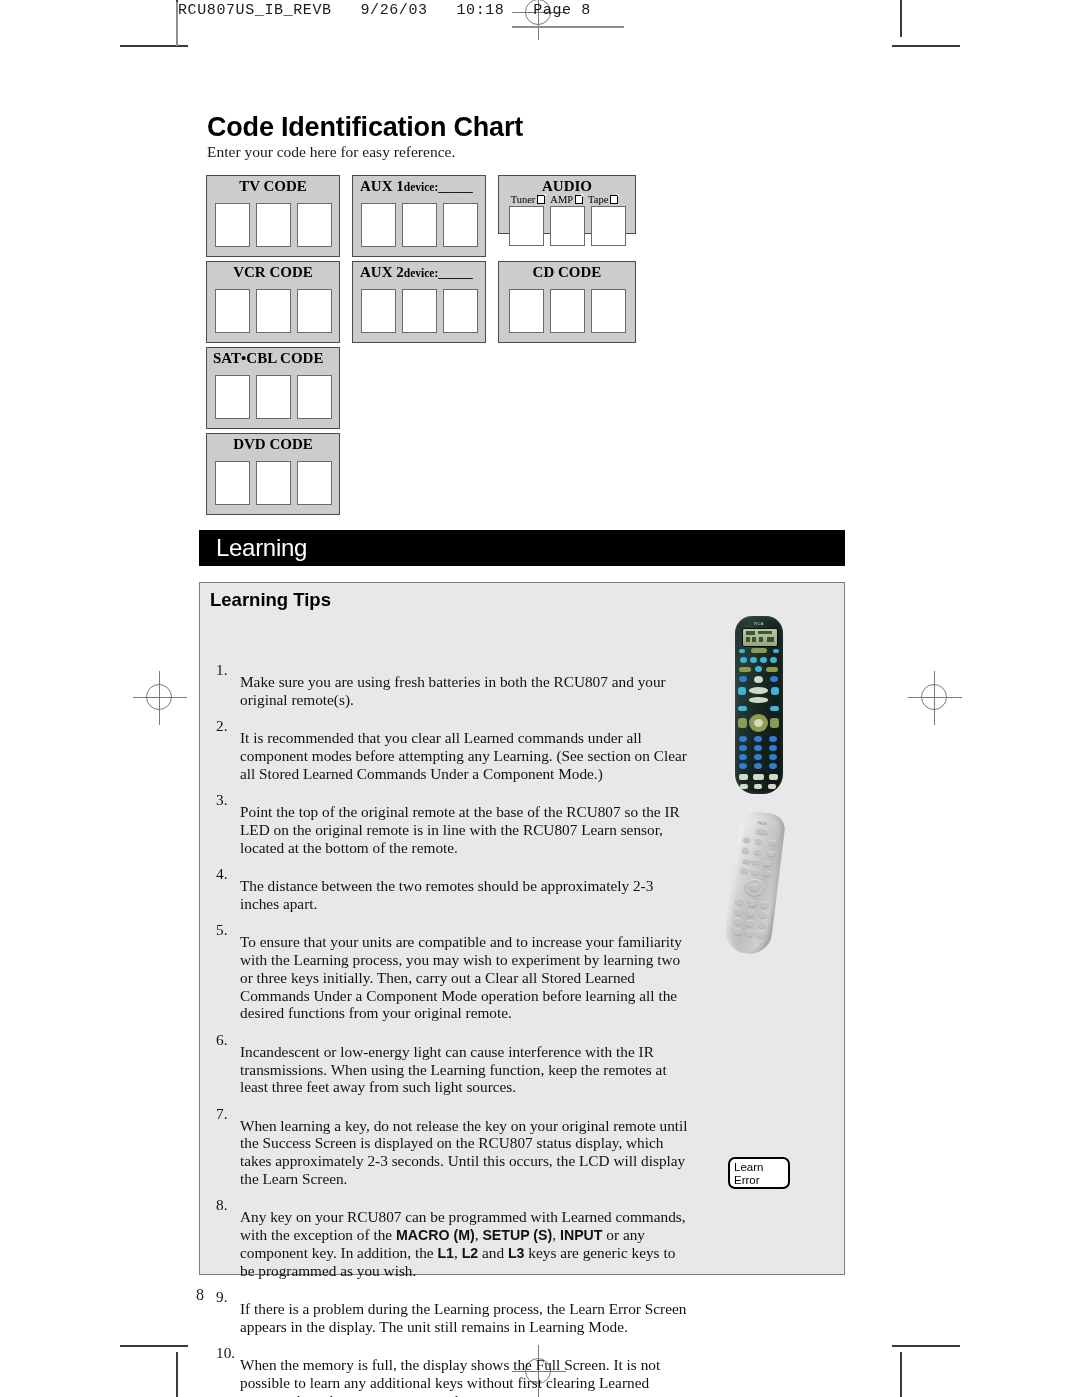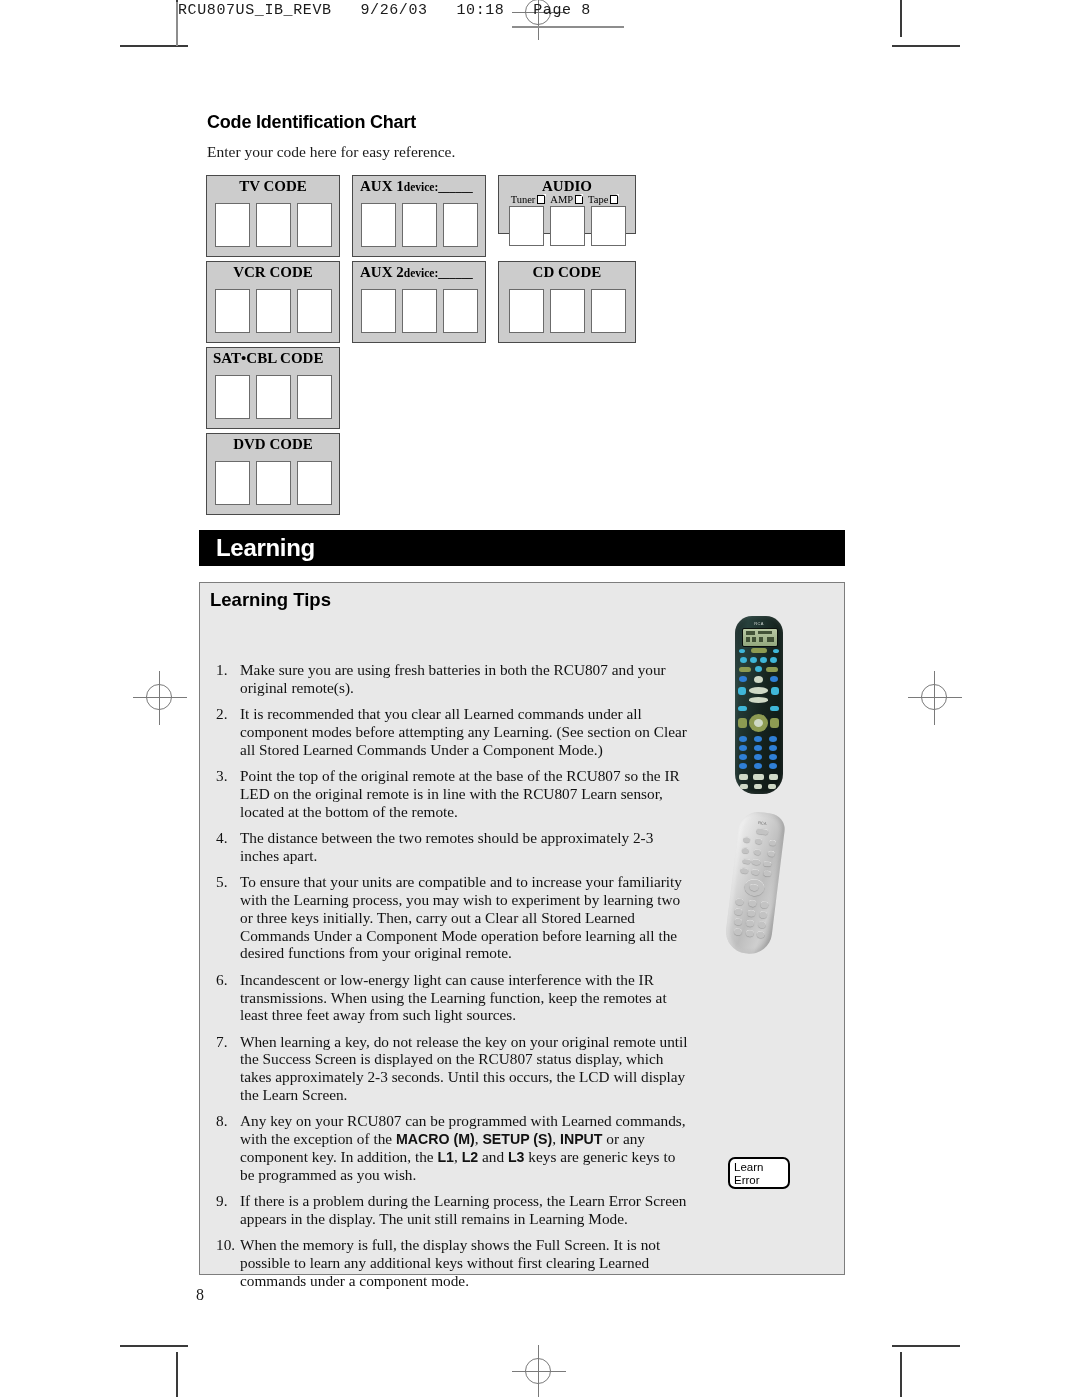--- a/index.html
+++ b/index.html
@@ -49,21 +49,21 @@
     position: absolute;
     background: #8d8d8d;
   }
 
   
   .page-title {
     position: absolute;
     left: 207px; top: 112px;
     font-family: "Liberation Sans", sans-serif;
     font-weight: bold;
-    font-size: 18px;
+    font-size: 27px;
     color: #000;
     letter-spacing: -0.2px;
   }
   .page-sub {
     position: absolute;
     left: 207px; top: 143px;
     font-size: 15.5px;
     color: #1a1a1a;
   }
 
@@ -129,21 +129,21 @@
     position: absolute;
     left: 199px; top: 530px;
     width: 646px; height: 36px;
     background: #000000;
   }
   .banner-text {
     position: absolute;
     left: 17px; top: 4px;
     color: #ffffff;
     font-family: "Liberation Sans", sans-serif;
-    font-weight: bold;
+    font-weight: normal;
     font-size: 24px;
     letter-spacing: -0.3px;
     text-align: center;
   }
 
   
   .panel {
     position: absolute;
     left: 199px; top: 582px;
     width: 646px; height: 693px;
@@ -179,21 +179,21 @@
     color: #111;
     margin-bottom: 8.5px;
   }
   .tip .num {
     width: 30px;
     flex: 0 0 30px;
     text-align: left;
     padding-left: 6px;
     box-sizing: border-box;
   }
-  .tip .txt { flex: 1 1 auto; }
+  .tip .txt { flex: 1 1 auto; margin-top: 12px; }
   .tip .txt b {
     font-family: "Liberation Sans", sans-serif;
     font-weight: bold;
     font-size: 14.2px;
   }
 
   
   .remote-dark {
     position: absolute;
     left: 735px; top: 616px;

